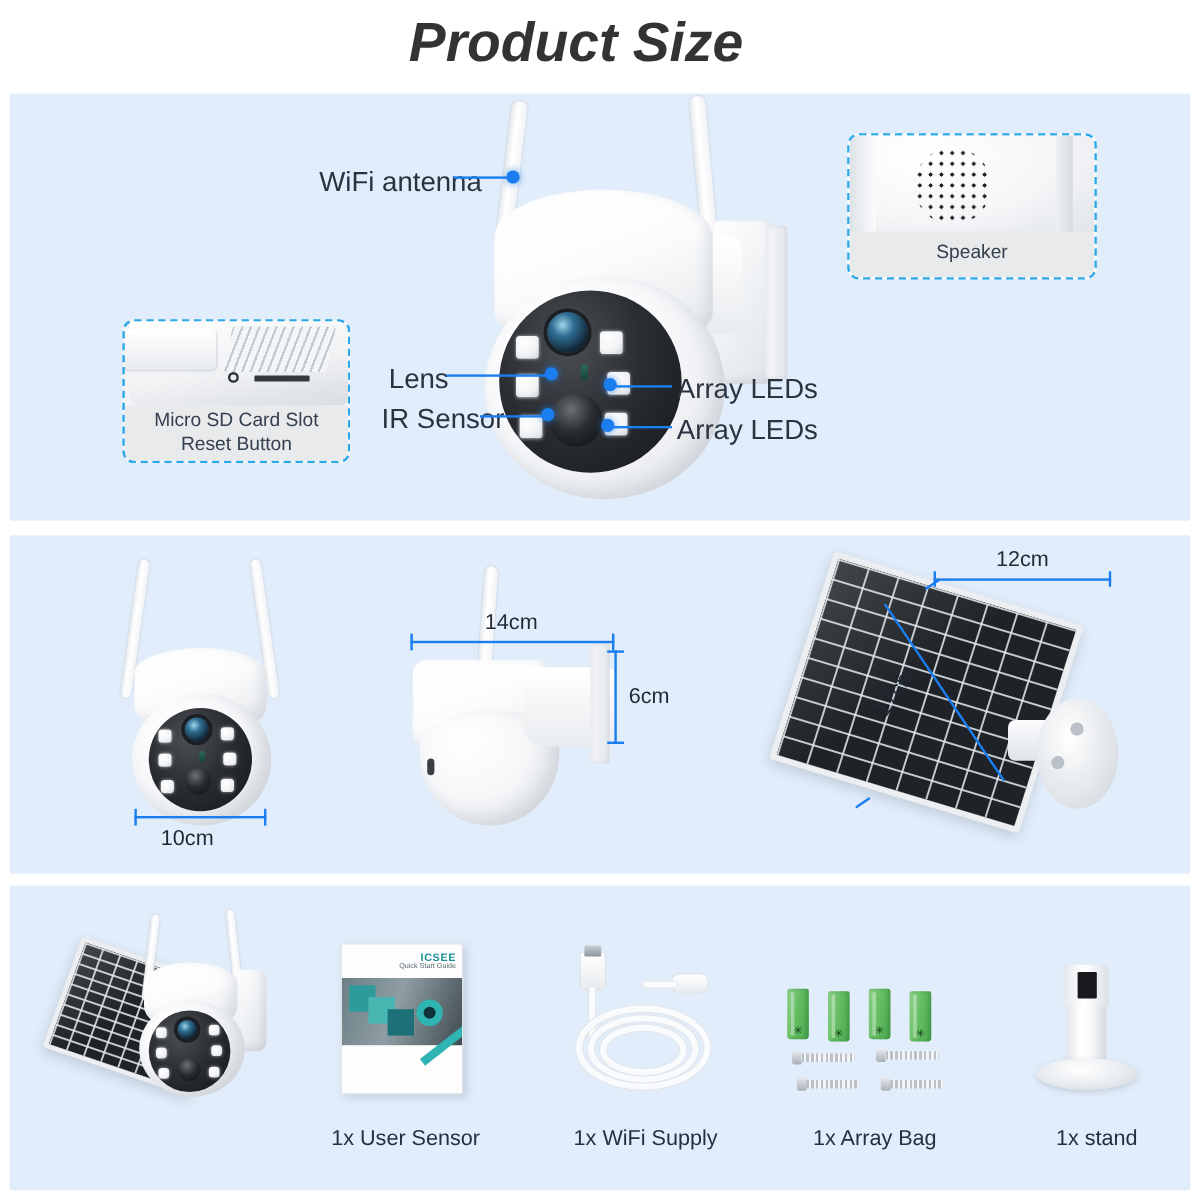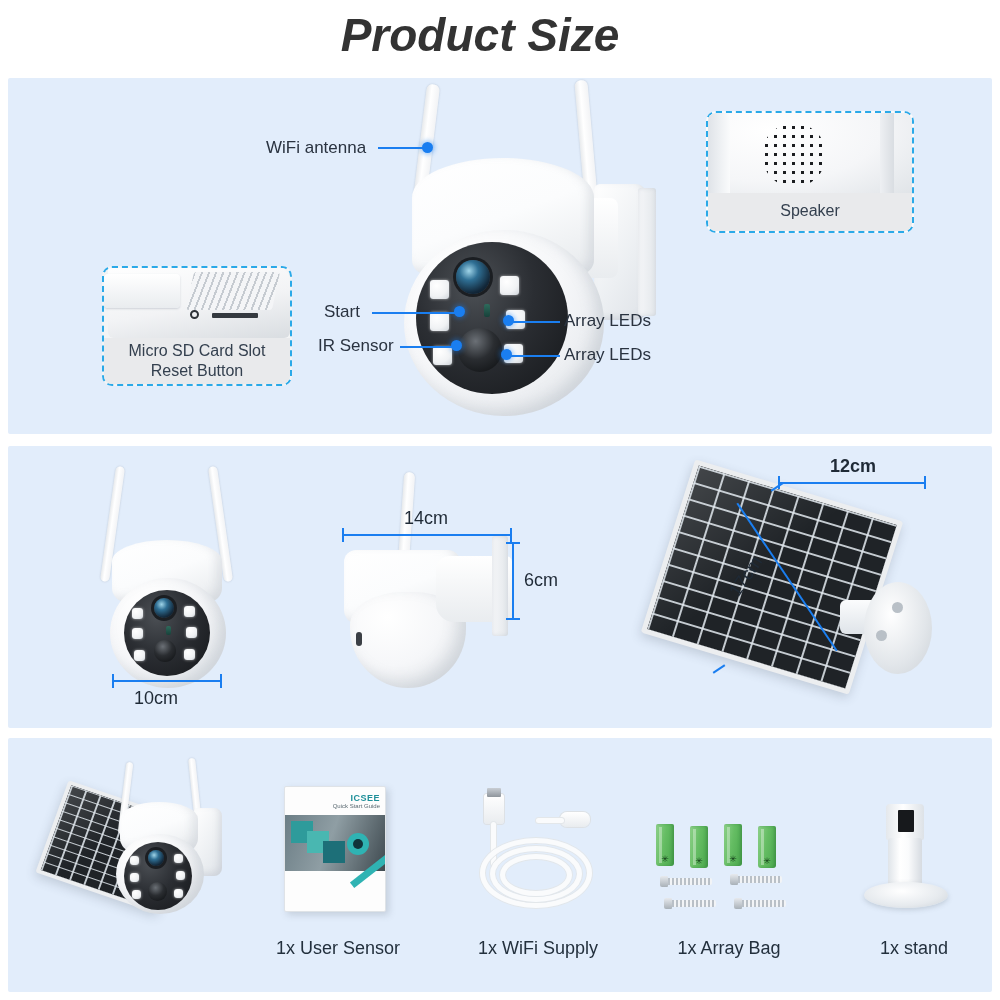--- a/index.html
+++ b/index.html
@@ -24,21 +24,21 @@
     background: #e2edfb;
     border-radius: 2px;
   }
   #panel-features { top: 78px;  height: 356px; }
   #panel-dimensions { top: 446px; height: 282px; }
   #panel-package { top: 738px; height: 254px; }
 
   
   .lbl {
     position: absolute;
-    font-size: 17px;
+    font-size: 23px;
     color: #2a3340;
     white-space: nowrap;
   }
   .leader {
     position: absolute;
     height: 2px;
     background: #1a7ef0;
   }
   .leader-dot {
     position: absolute;
@@ -361,21 +361,21 @@
     <div class="lens-main" style="left:148px; top:180px; width:34px; height:34px;"></div>
     <div class="lens-dark" style="left:150px; top:248px; width:44px; height:44px;"></div>
     <div class="ir-dot" style="left:146px; top:228px; width:6px; height:6px;"></div>
     <div class="ir-green" style="left:176px; top:224px; width:6px; height:13px;"></div>
   </div>
 
   <div class="lbl" style="left:258px; top:60px;">WiFi antenna</div>
   <div class="leader" style="left:370px; top:69px; width:48px;"></div>
   <div class="leader-dot" style="left:414px; top:64px;"></div>
 
-  <div class="lbl" style="left:316px; top:224px;">Start</div>
+  <div class="lbl" style="left:316px; top:224px;">Lens</div>
   <div class="leader" style="left:364px; top:234px; width:86px;"></div>
   <div class="leader-dot" style="left:446px; top:228px;"></div>
 
   <div class="lbl" style="left:310px; top:258px;">IR Sensor</div>
   <div class="leader" style="left:392px; top:268px; width:56px;"></div>
   <div class="leader-dot" style="left:443px; top:262px;"></div>
 
   <div class="lbl" style="left:556px; top:233px;">Array LEDs</div>
   <div class="leader" style="left:500px; top:243px; width:52px;"></div>
   <div class="leader-dot" style="left:495px; top:237px;"></div>
@@ -464,21 +464,21 @@
     </div>
     <div class="solar-neck" style="left:172px; top:128px; width:40px; height:34px;"></div>
     <div class="solar-mount" style="left:196px; top:110px; width:68px; height:92px;"></div>
     <div class="ir-dot" style="left:224px; top:130px; width:11px; height:11px; background:#b9c0c7;"></div>
     <div class="ir-dot" style="left:208px; top:158px; width:11px; height:11px; background:#b9c0c7;"></div>
   </div>
 
   <div class="dim-line dim-h" style="left:770px; top:36px; width:148px;"></div>
   <div class="dim-tick-v" style="left:770px; top:30px; height:13px;"></div>
   <div class="dim-tick-v" style="left:916px; top:30px; height:13px;"></div>
-  <div class="dim-text" style="left:822px; top:10px;font-weight:bold;">12cm</div>
+  <div class="dim-text" style="left:822px; top:10px;">12cm</div>
 
   <div class="dim-line" style="left:690px; top:130px; width:178px; height:2px;
               transform: rotate(56deg); transform-origin:center;"></div>
   <div class="dim-tick-h" style="left:762px; top:40px; width:14px; transform:rotate(-34deg);"></div>
   <div class="dim-tick-h" style="left:704px; top:222px; width:14px; transform:rotate(-34deg);"></div>
   <div class="dim-text dim-rot" style="left:716px; top:120px;">17cm</div>
 </div>
 
 <div class="panel" id="panel-package">
 

